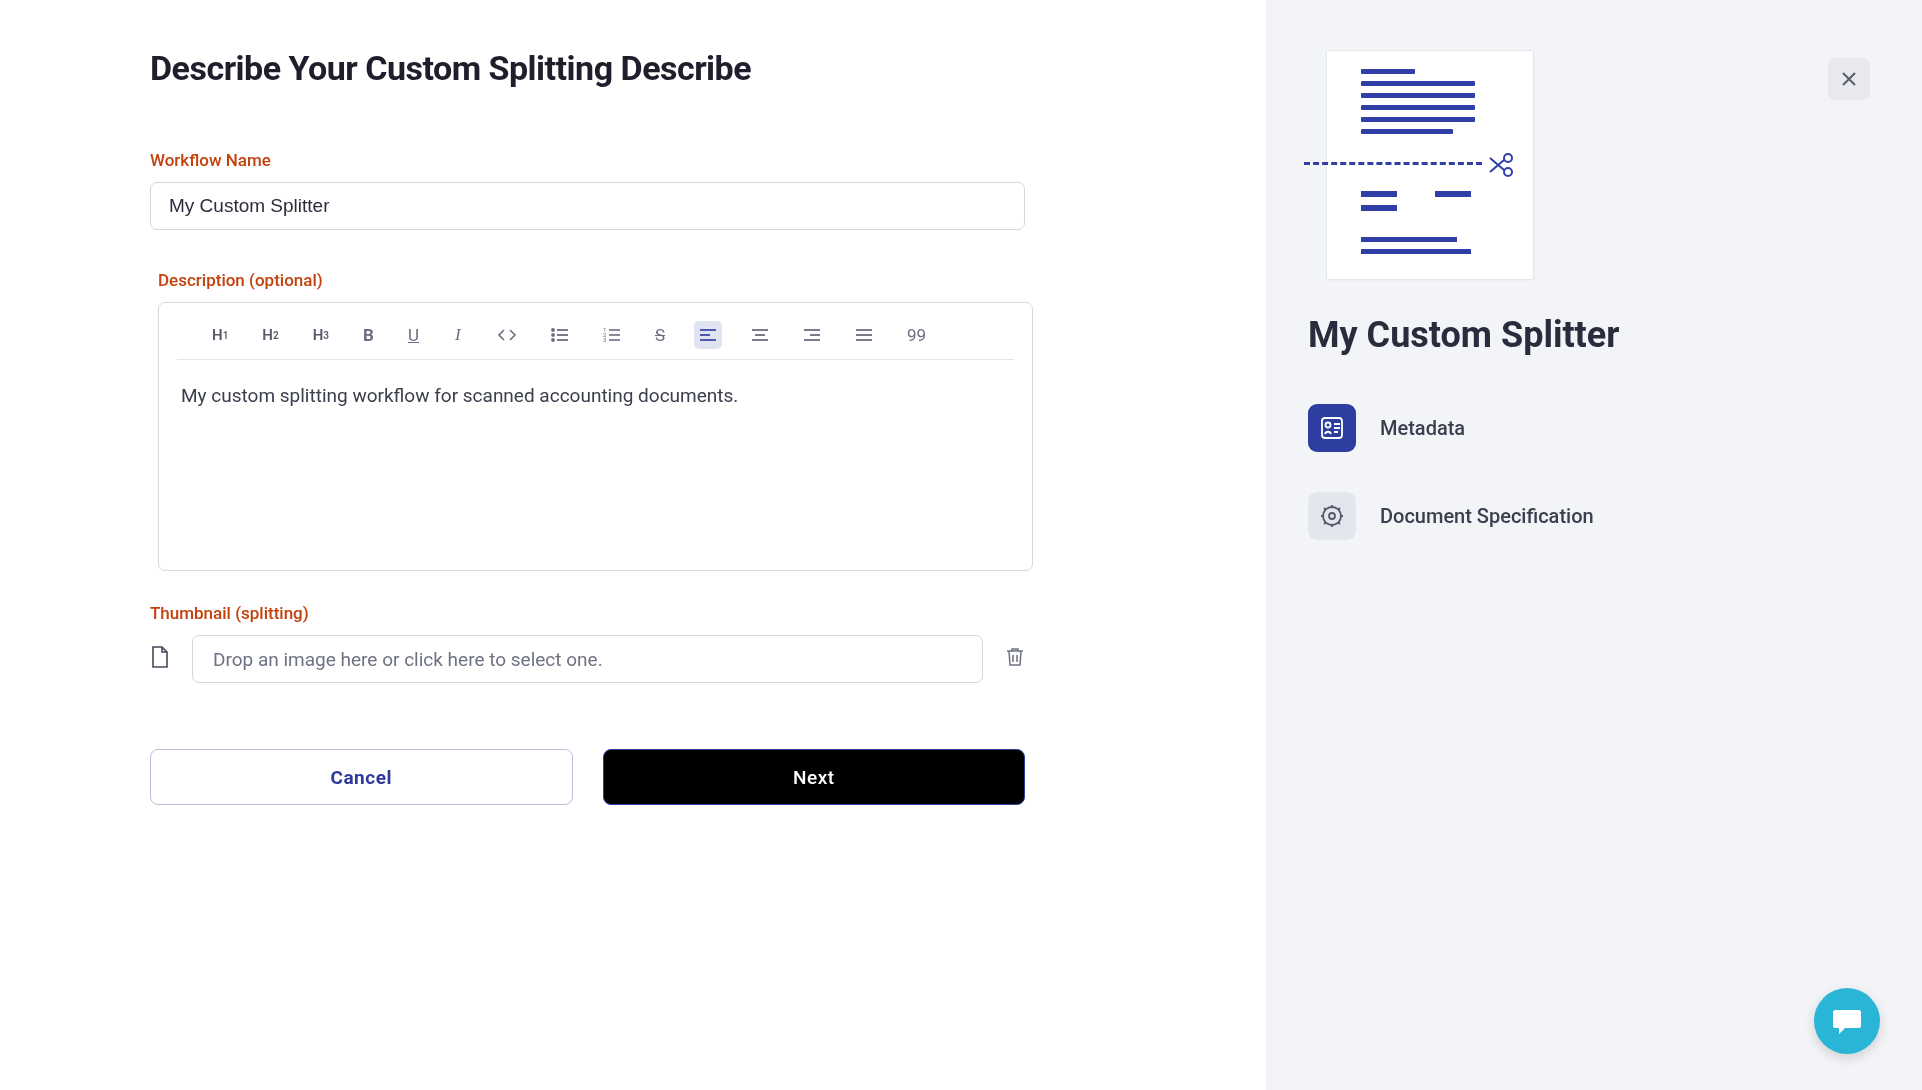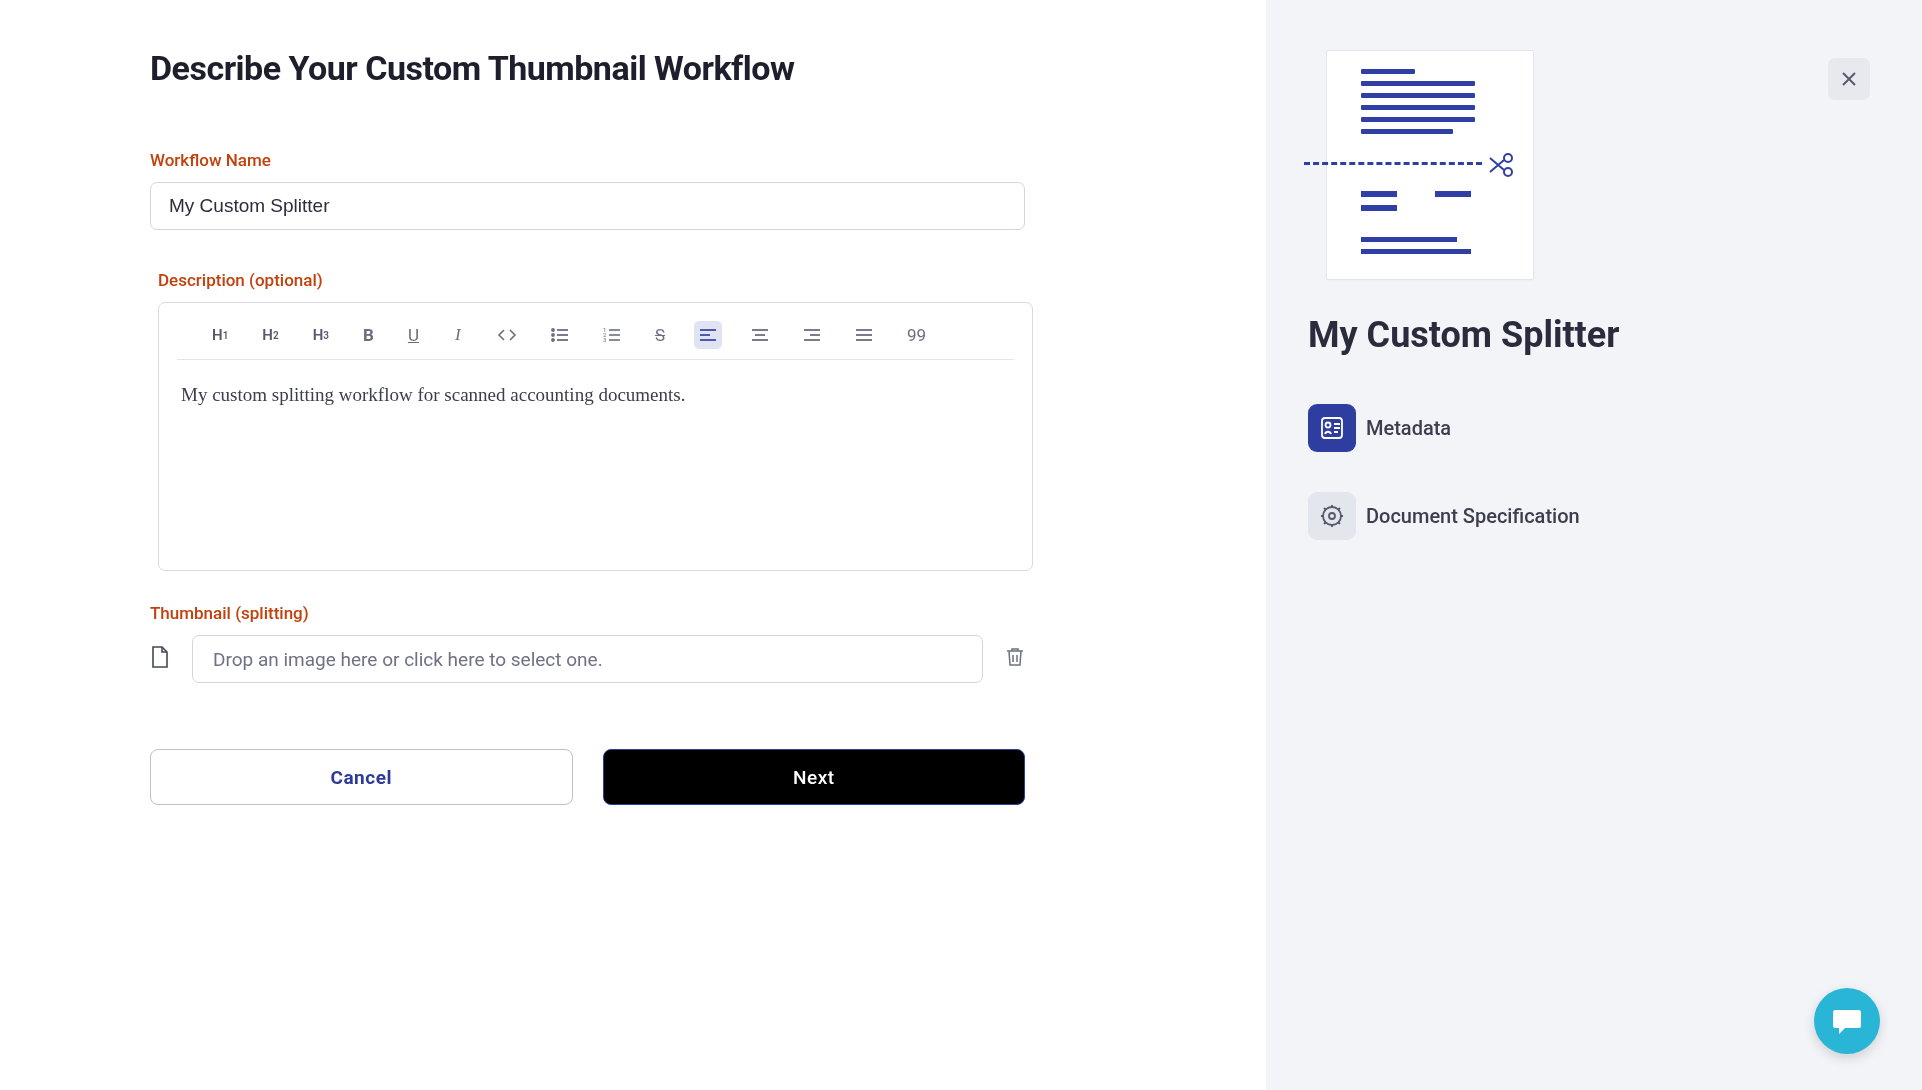--- a/index.html
+++ b/index.html
@@ -86,21 +86,20 @@
   }
   .rte-btn.active { background: #dfe3f2; color: #3d4aa8; }
   .rte-btn svg { display: block; }
   .rte-h { font-weight: 600; color: #585b6c; font-size: 15px; }
   .rte-h sub { font-size: 10px; vertical-align: sub; }
   .rte-body {
     padding: 24px 22px 90px 22px;
     font-size: 19px;
     color: #3b3e4c;
     min-height: 210px;
-    font-family: Liberation Serif, serif;
   }
   .thumb-row {
     display: flex;
     align-items: center;
     gap: 22px;
     width: 875px;
   }
   .file-icon { color: #44475a; flex: 0 0 auto; }
   .drop-zone {
     flex: 1;
@@ -218,21 +217,21 @@
   }
   .side-title {
     font-size: 36px;
     font-weight: 700;
     color: #2a2c3d;
     margin-bottom: 48px;
   }
   .step-item {
     display: flex;
     align-items: center;
-    gap: 10px;
+    gap: 24px;
     margin-bottom: 40px;
     cursor: pointer;
   }
   .step-icon {
     width: 48px;
     height: 48px;
     border-radius: 9px;
     display: flex;
     align-items: center;
     justify-content: center;
@@ -259,21 +258,21 @@
     cursor: pointer;
     box-shadow: 0 4px 12px rgba(0,0,0,0.15);
   }
 </style>
 </head>
 <body>
 
 <div class="container">
 
   <div class="main-panel">
-    <h1 class="page-title">Describe Your Custom Thumbnail Workflow</h1>
+    <h1 class="page-title">Describe Your Custom Splitting Describe</h1>
 
     <div class="field-group">
       <div class="field-label">Workflow Name</div>
       <input type="text" class="text-input" value="My Custom Splitter" style="">
     </div>
 
     <div class="field-group second">
       <div class="field-label">Description (optional)</div>
       <div class="rte">
         <div class="rte-toolbar">

